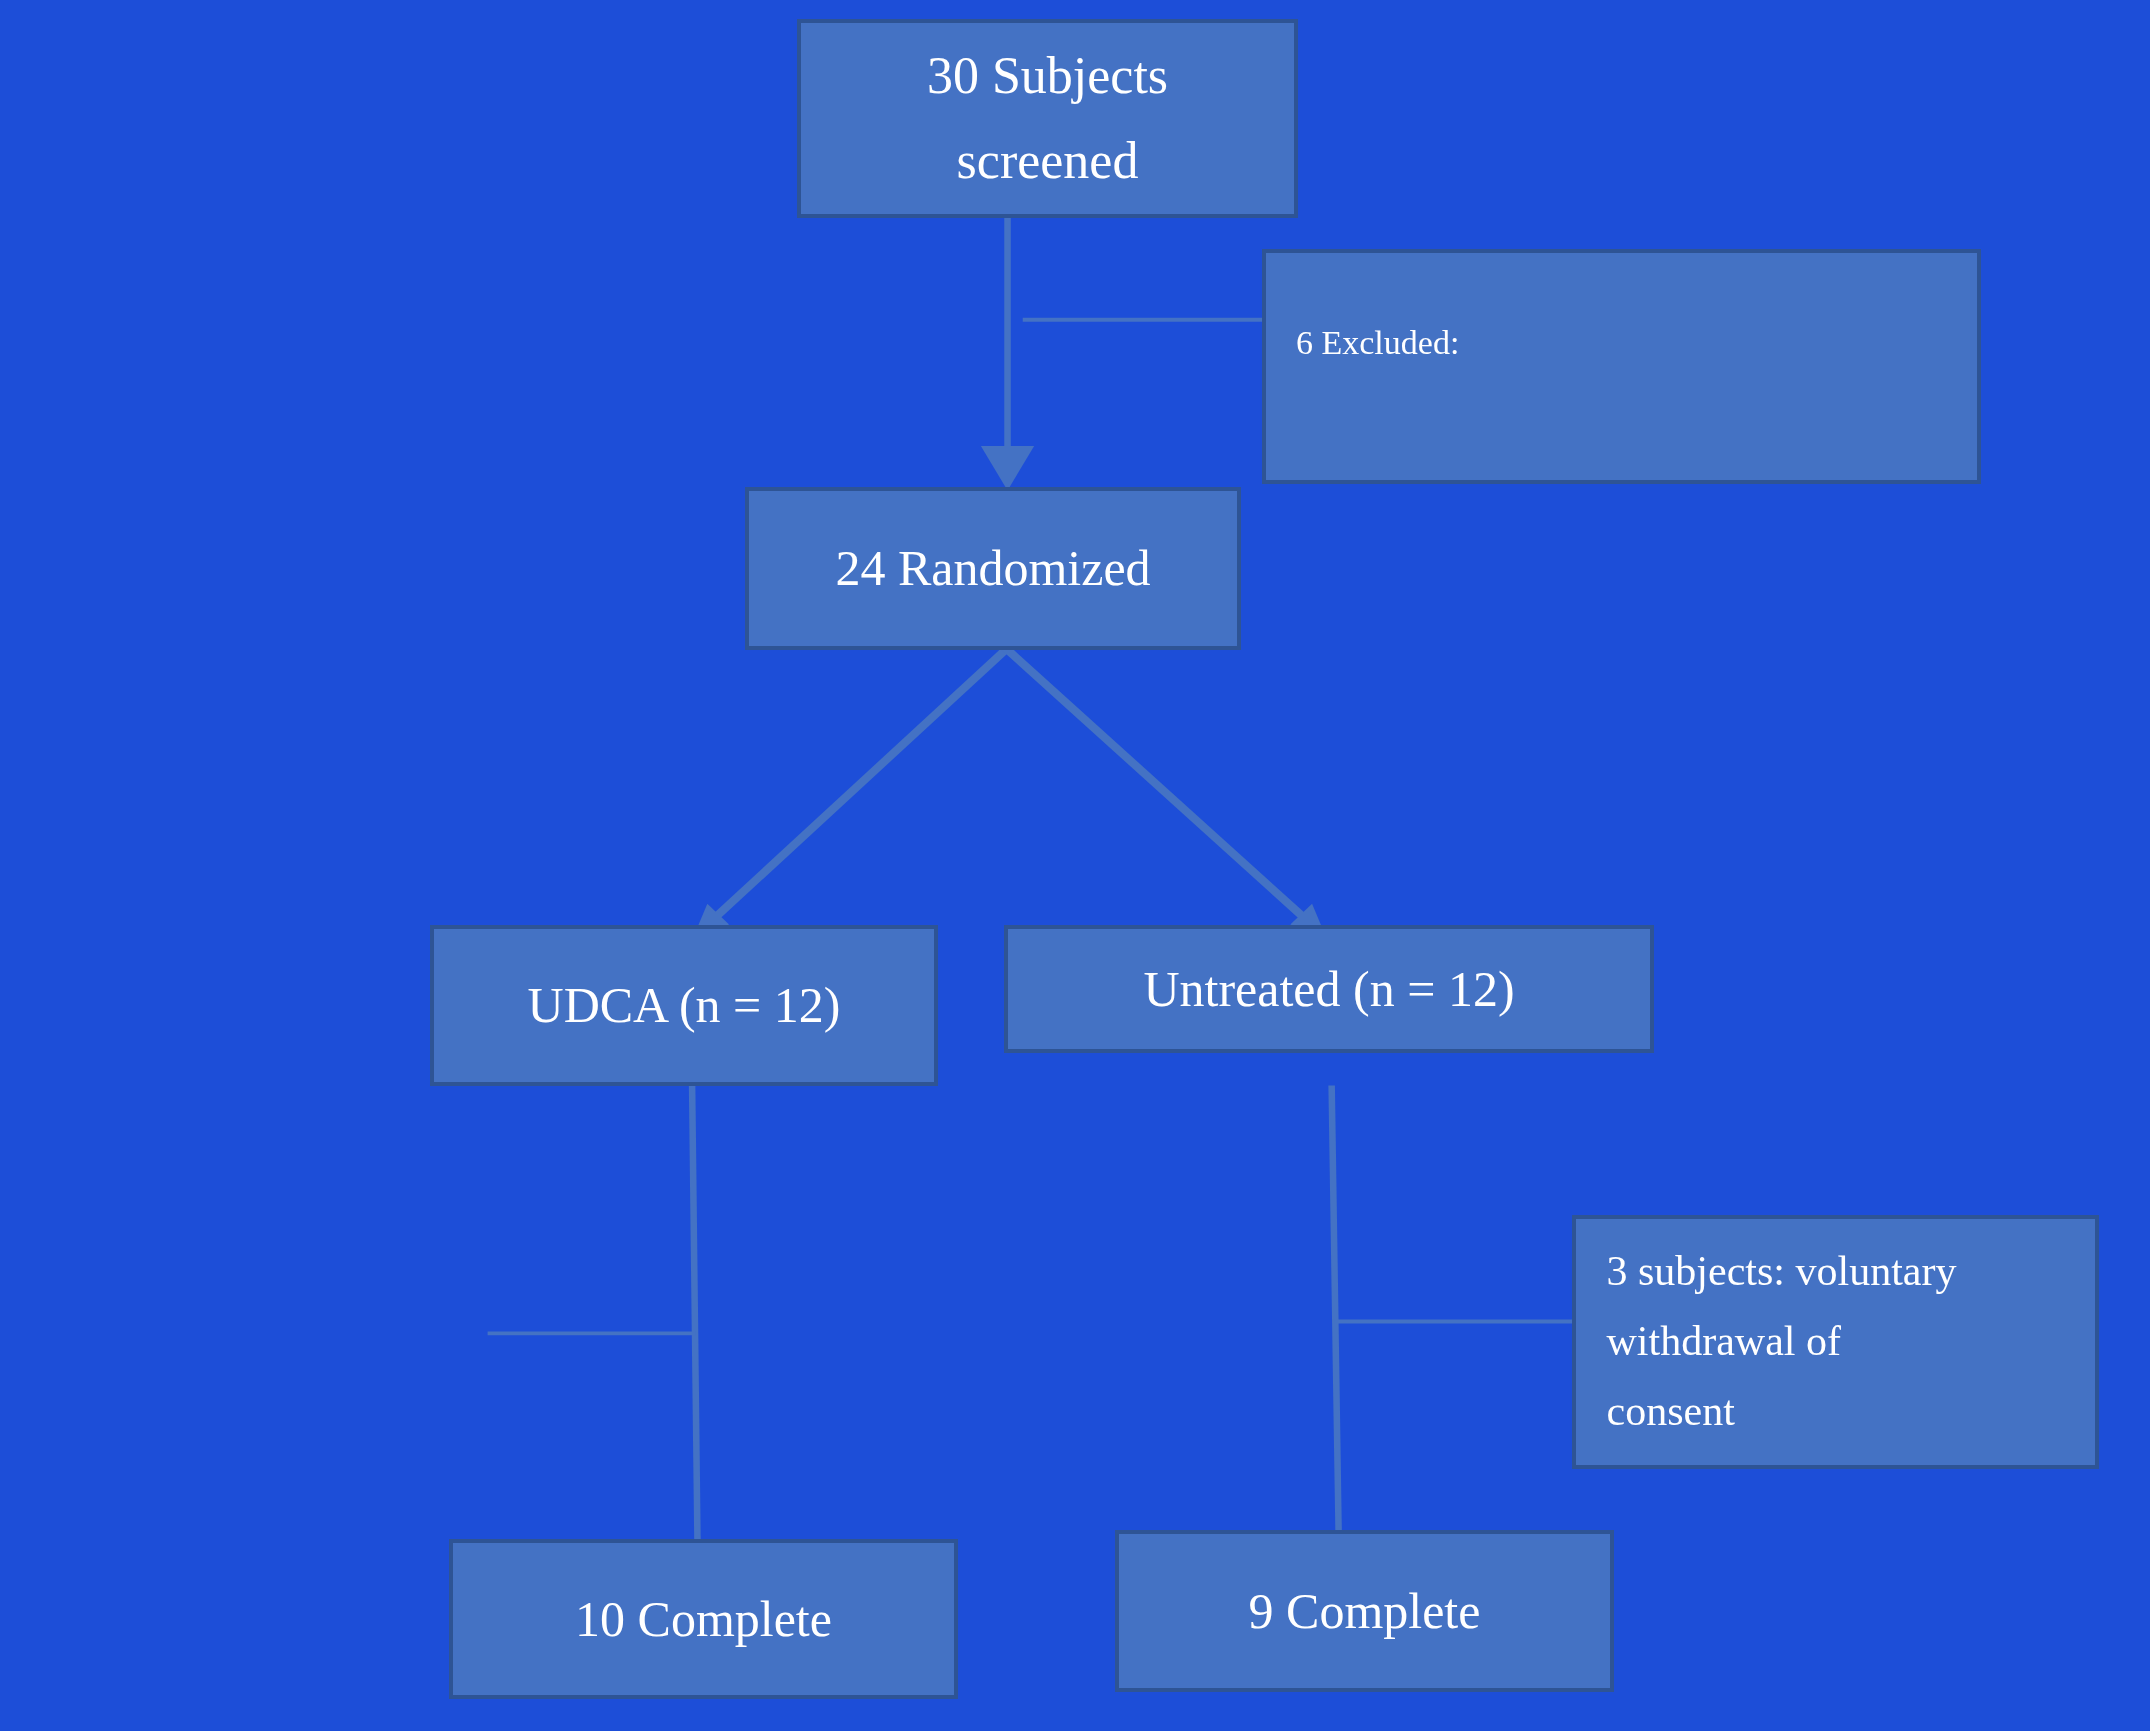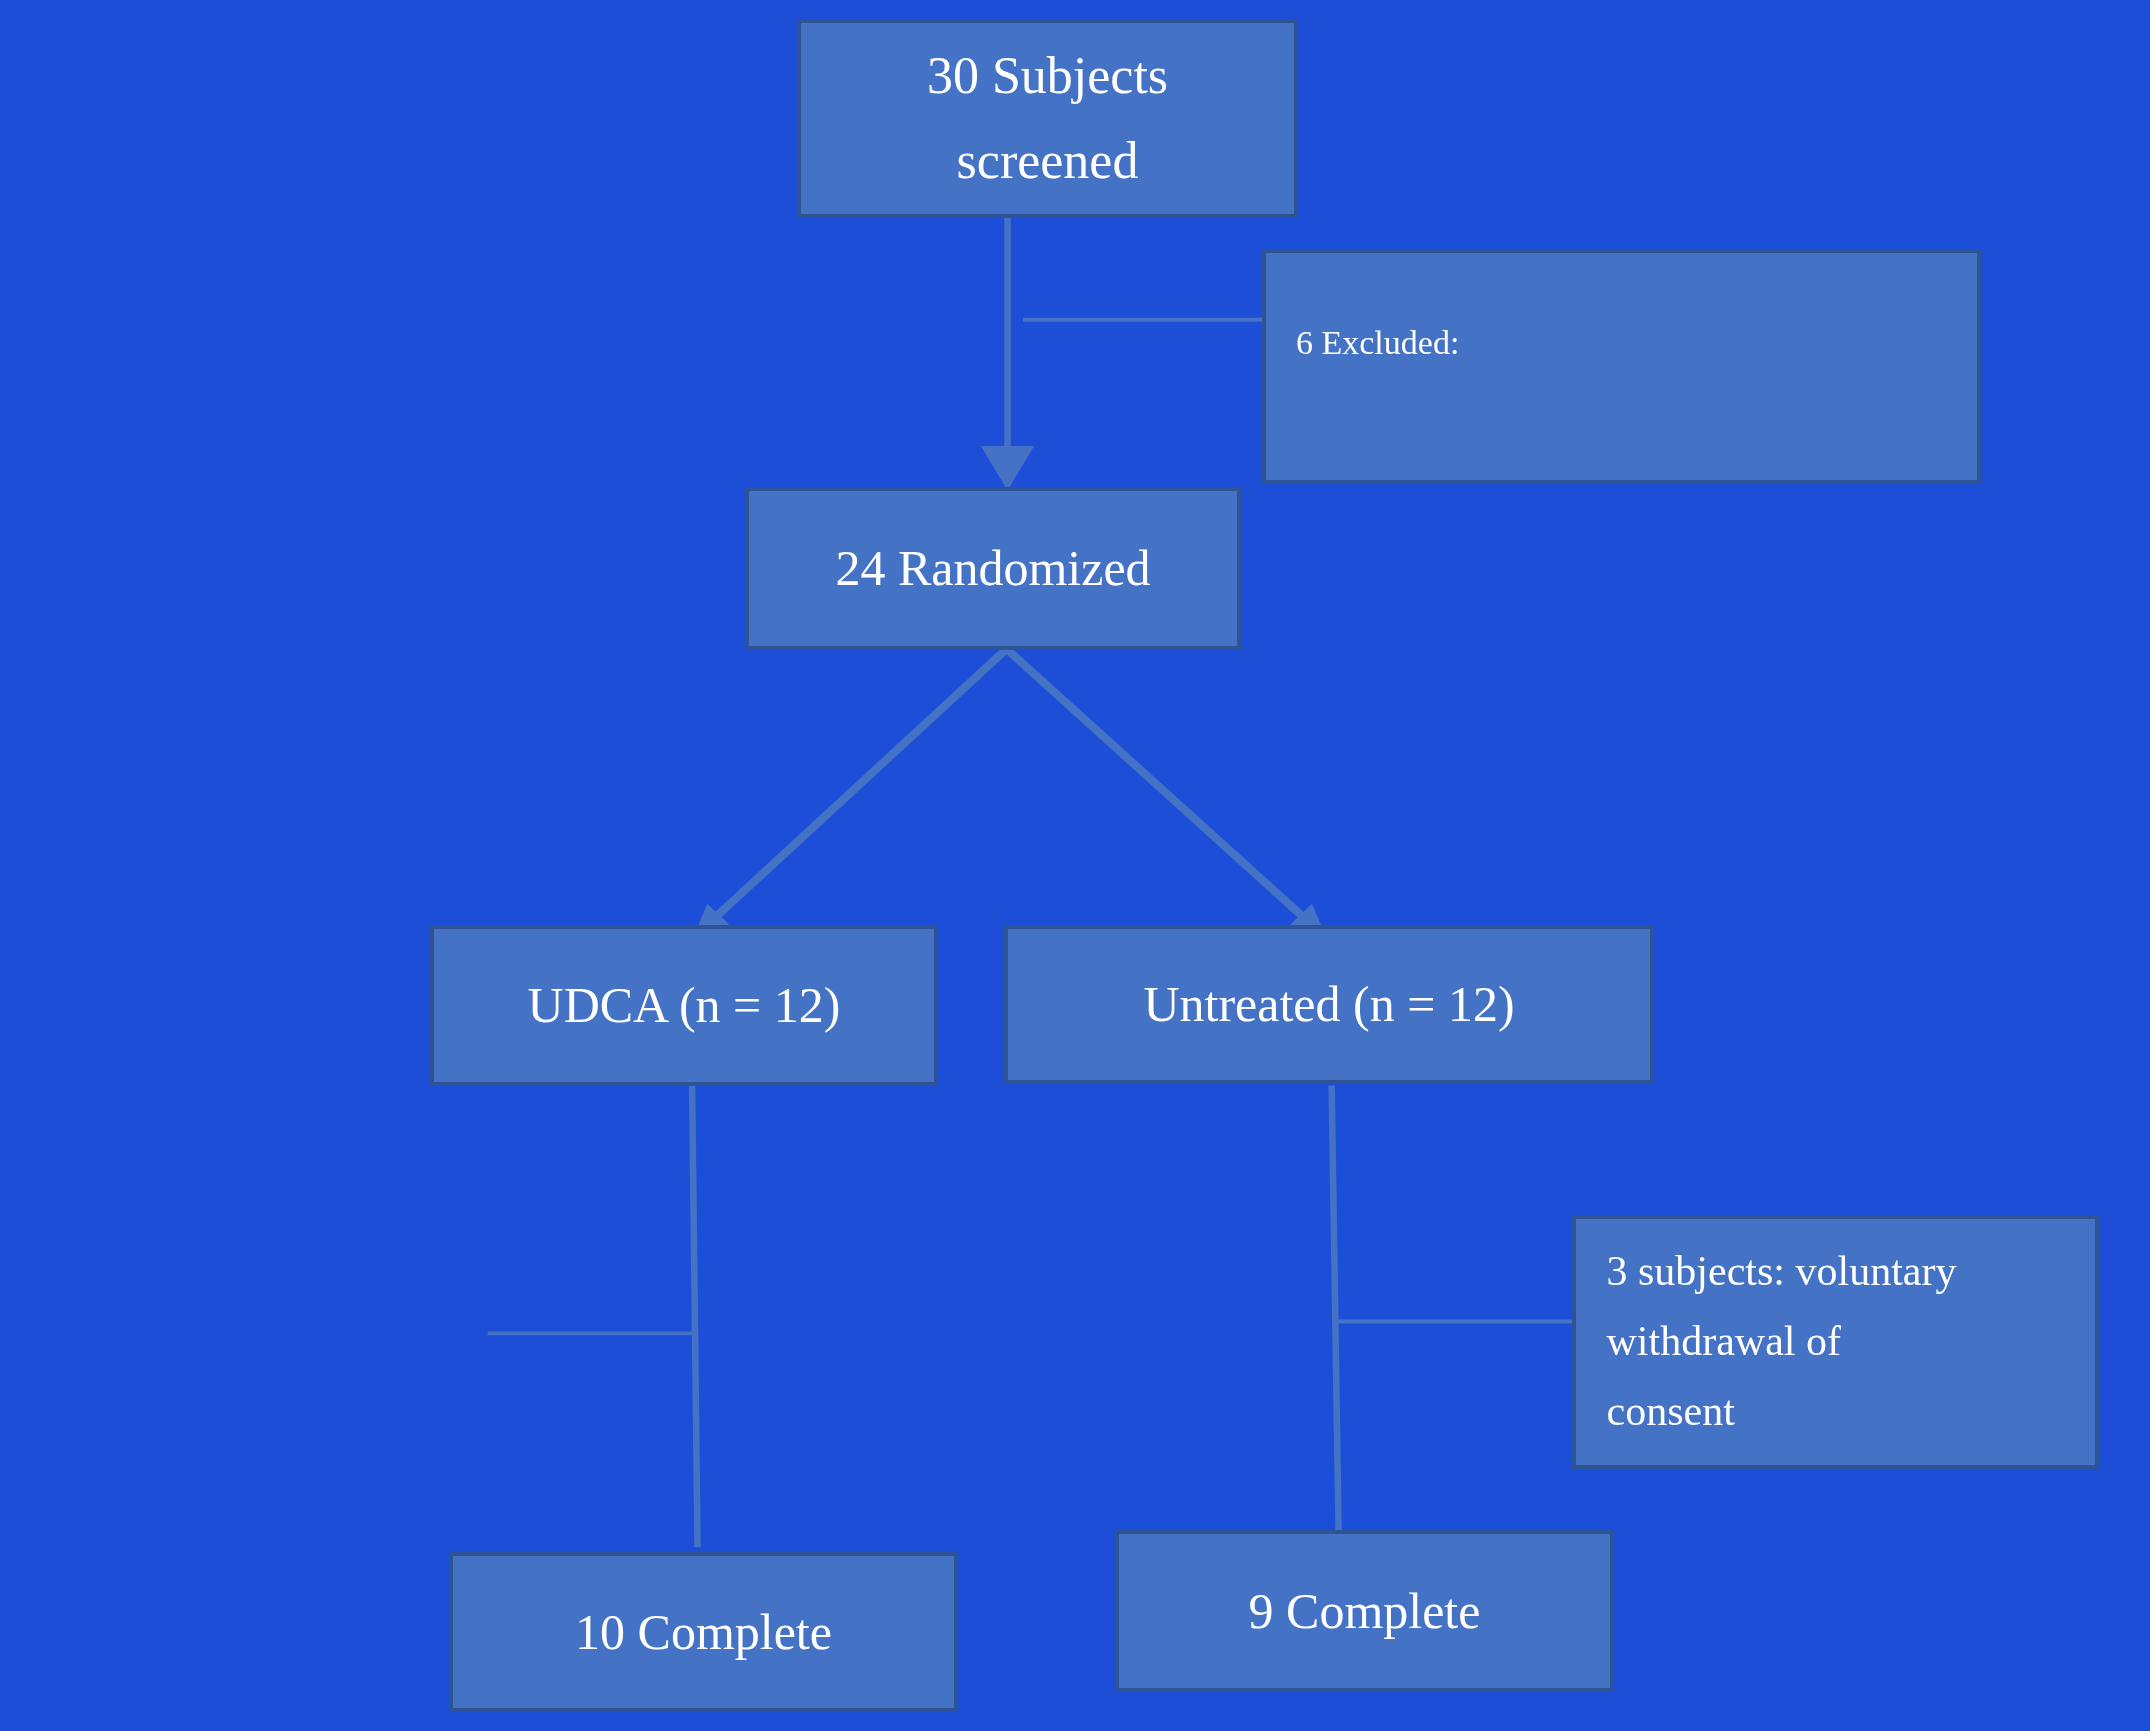--- a/index.html
+++ b/index.html
@@ -64,21 +64,21 @@
   #node-randomized .line { font-size: 50px; line-height: 1.3; }
 
   #node-udca {
     left: 430px; top: 925px; width: 508px; height: 161px;
     align-items: center;
     text-align: center;
   }
   #node-udca .line { font-size: 50px; line-height: 1.3; }
 
   #node-untreated {
-    left: 1004px; top: 925px; width: 650px; height: 159px;
+    left: 1004px; top: 925px; width: 650px; height: 128px;
     align-items: flex-end;
     text-align: center;
   }
   #node-untreated .line { font-size: 50px; line-height: 1.3; }
 
   #node-udca-withdrawals {
     left: 32px; top: 1122px; width: 456px; height: 448px;
     align-items: flex-start;
     text-align: left;
     padding-left: 30.5px;
@@ -94,21 +94,20 @@
     padding-left: 30.5px;
     padding-right: 13px;
     justify-content: center;
   }
   #node-untreated-withdrawals .line { font-size: 42px; line-height: 1.66; }
 
   #node-udca-complete {
     left: 449px; top: 1539px; width: 509px; height: 160px;
     align-items: center;
     text-align: center;
-    margin-top: 13px;
   }
   #node-udca-complete .line { font-size: 50px; line-height: 1.3; }
 
   #node-untreated-complete {
     left: 1115px; top: 1530px; width: 499px; height: 162px;
     align-items: center;
     text-align: center;
   }
   #node-untreated-complete .line { font-size: 50px; line-height: 1.3; }
 </style>

